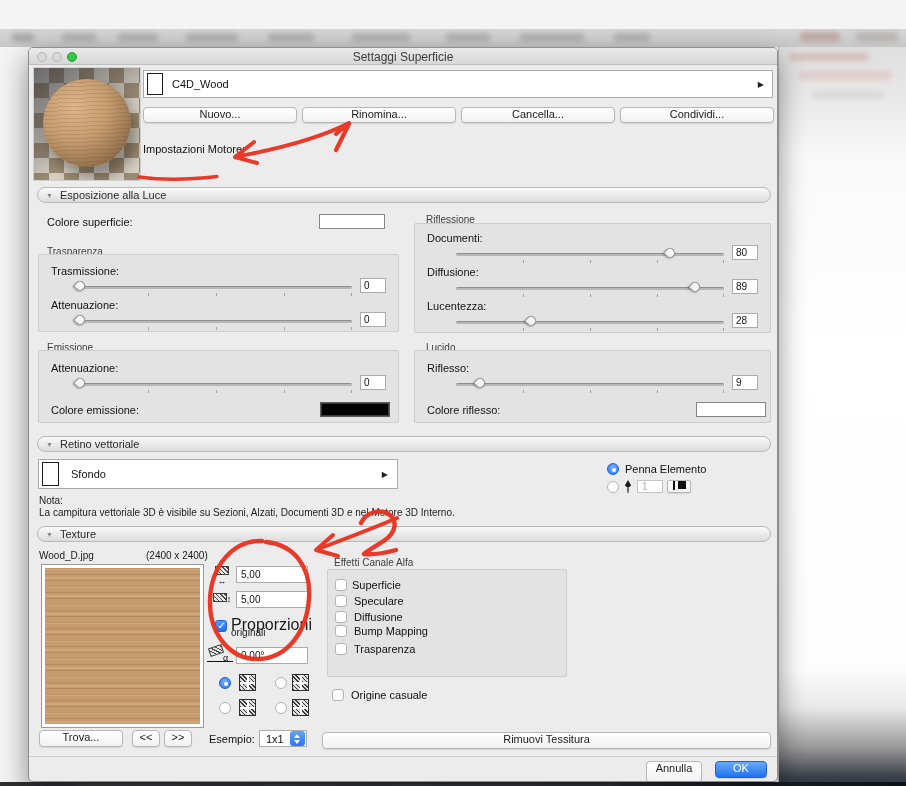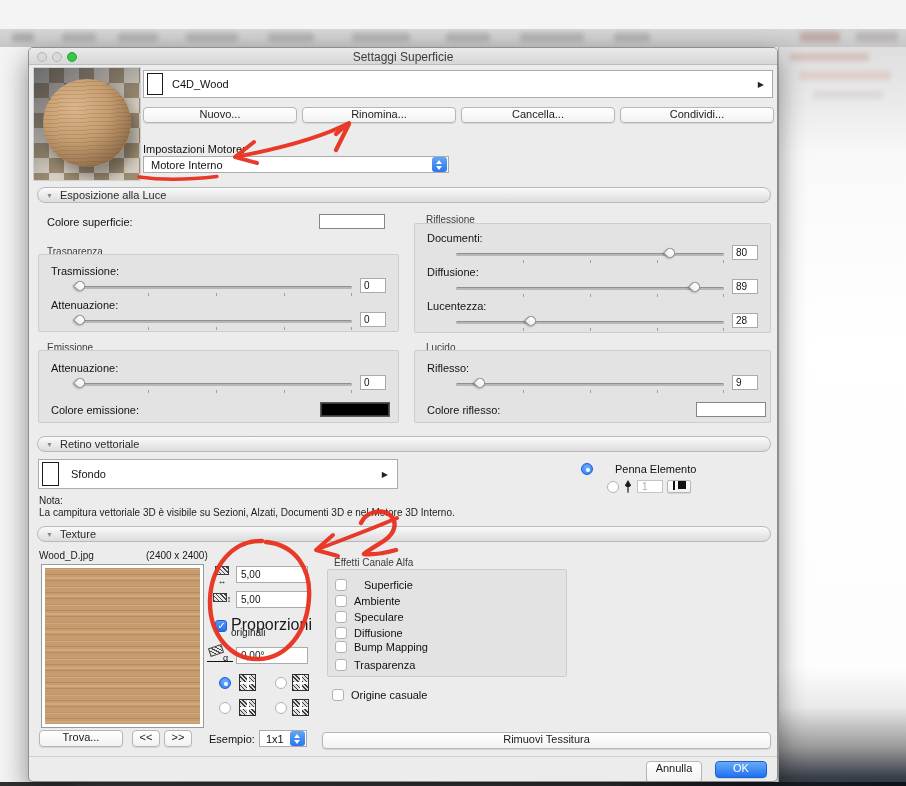--- a/index.html
+++ b/index.html
@@ -169,24 +169,20 @@
         </div>
       <div class="btn" style="flex:1">
           <span>Cancella...</span>
         </div>
       <div class="btn" style="flex:1">
           <span>Condividi...</span>
         </div>
     </div>
 
     <div class="lbl" style="left:114px;top:95px">Impostazioni Motore:</div>
-    <div class="field" style="position:absolute;left:114px;top:108px;width:306px;height:17px;display:flex;align-items:center;padding:0 1px 0 7px;justify-content:space-between">
-      <span style="font-size:11px;color:#111">Motore Interno</span>
-      <span class="stepper"></span>
-    </div>
 
     <div class="secbar" style="top:139px">
       <span class="disc">▼</span>
       <span>Esposizione alla Luce</span>
     </div>
 
     <div class="lbl" style="left:18px;top:168px">Colore superficie:</div>
     <div class="swatch" style="left:290px;top:166px"></div>
 
     <div class="grouplabel" style="left:18px;top:198px">Trasparenza</div>
@@ -290,21 +286,21 @@
       <span class="disc">▼</span>
       <span>Retino vettoriale</span>
     </div>
 
     <div class="field" style="position:absolute;left:9px;top:411px;width:360px;height:30px;display:flex;align-items:center;gap:12px;padding:0 9px 0 3px">
       <span style="width:17px;height:24px;background:#fff;border:1.5px solid #1c1c1c;flex:none"></span>
       <span style="font-size:11px;color:#111;flex:1">Sfondo</span>
       <span style="font-size:8px;color:#222">▶</span>
     </div>
 
-    <div style="position:absolute;left:552px;top:415px;display:flex;align-items:flex-end;gap:22px">
+    <div style="position:absolute;left:578px;top:415px;display:flex;align-items:flex-end;gap:6px">
       <span class="radio sel"></span>
       <span style="font-size:11px;color:#111">Penna Elemento</span>
     </div>
     <div style="position:absolute;left:578px;top:432px;display:flex;align-items:center;gap:4px">
       <span class="radio"></span>
       <svg width="10" height="13" viewBox="0 0 10 13">
         <path d="M5 0 L8.2 5.5 L5 8 L1.8 5.5 Z M4.2 8.3 L5.8 8.3 L5.4 13 L4.6 13 Z" fill="#1c1c1c"></path>
       </svg>
       <input class="num" style="width: 26px; height: 13px; font-size: 10px; color: rgb(174, 174, 174); border-color: rgb(196, 196, 196); text-align: left;" value="1">
       <span class="btn" style="width:24px;height:13px;gap:3px;border-radius:2px">
@@ -368,27 +364,23 @@
         <span>&gt;&gt;</span>
       </div>
     <div style="position:absolute;left:180px;top:685px;font-size:11px;color:#111">Esempio:</div>
     <div class="field" style="position:absolute;left:230px;top:682px;width:48px;height:17px;display:flex;align-items:center;justify-content:space-between;padding:0 1px 0 6px">
       <span style="font-size:11px;color:#111">1x1</span>
       <span class="stepper"></span>
     </div>
 
     <div style="position:absolute;left:305px;top:509px;font-size:10px;color:#3d3d3d">Effetti Canale Alfa</div>
     <div class="panel" style="left:298px;top:521px;width:240px;height:108px;padding:7px 0 0 7px">
-      <div style="display:flex;align-items:center;gap:17px;height:16px">
+      <div style="display:flex;align-items:center;gap:5px;height:16px">
         <span class="cb"></span>
         <span style="font-size:11px;color:#111">Superficie</span>
-      </div>
-      <div style="display:flex;align-items:center;gap:7px;height:16px">
-        <span class="cb"></span>
-        <span style="font-size:11px;color:#111">Ambiente</span>
       </div>
       <div style="display:flex;align-items:center;gap:7px;height:16px">
         <span class="cb"></span>
         <span style="font-size:11px;color:#111">Speculare</span>
       </div>
       <div style="display:flex;align-items:center;gap:7px;height:16px">
         <span class="cb"></span>
         <span style="font-size:11px;color:#111">Diffusione</span>
       </div>
       <div style="display:flex;gap:7px;height:16px">

